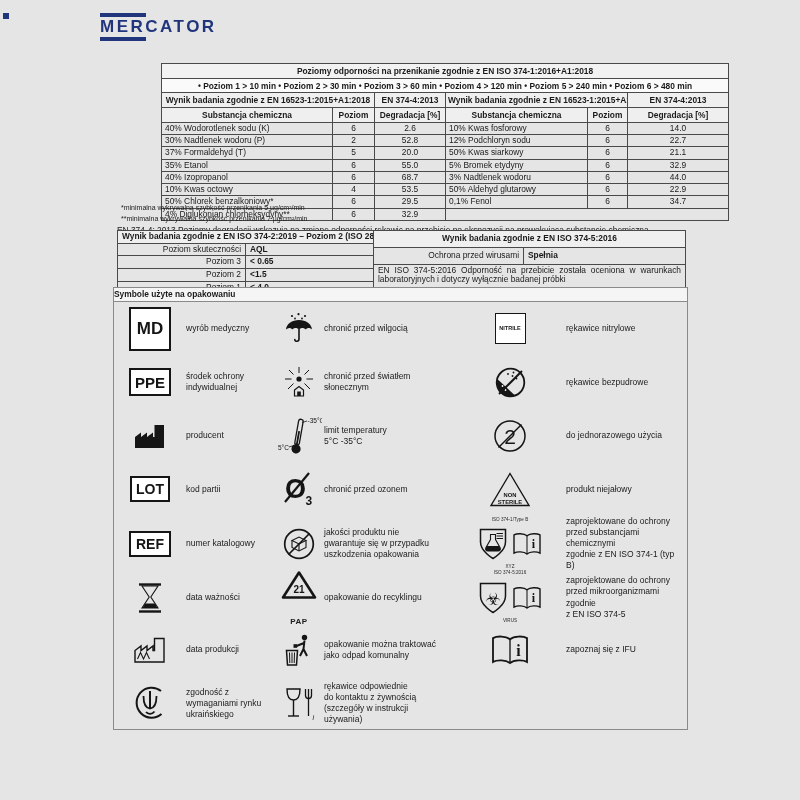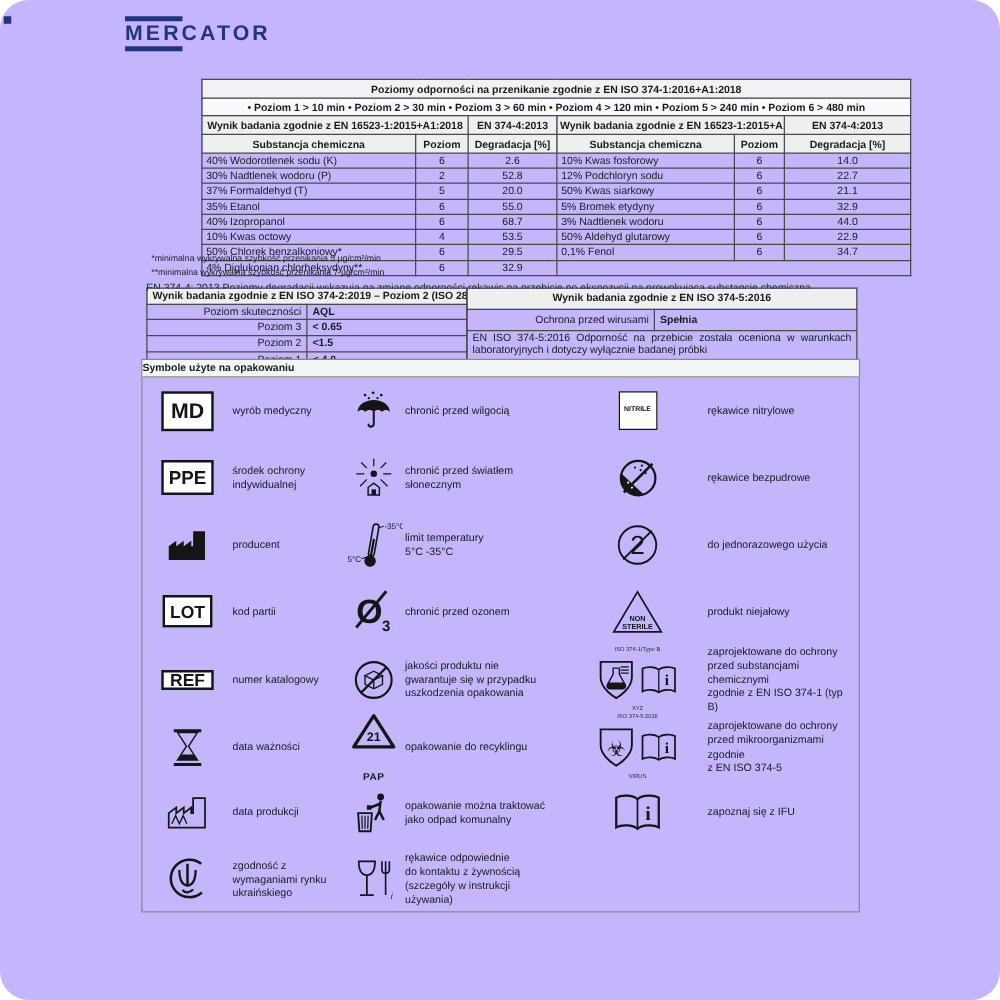--- a/index.html
+++ b/index.html
@@ -1,17 +1,17 @@
 <!DOCTYPE html>
 <html><head>
 <meta charset="utf-8">
 <style>
   html,body{margin:0;padding:0;background:#fff;}
-  #page{width:800px;height:800px;position:relative;background:#c4b5fd;
-        font-family:"Liberation Sans",sans-serif;color:#1a1a1a;overflow:hidden;border-radius:23px;}
+  #page{width:800px;height:800px;position:relative;background:#e5e5e5;
+        font-family:"Liberation Sans",sans-serif;color:#1a1a1a;overflow:hidden;}
 
   
   .corner-mark{position:absolute;left:3px;top:13px;width:6px;height:6px;background:#21357d;}
   .logo{position:absolute;left:100px;top:13px;}
   .logo-bar{width:46px;height:3.5px;background:#21357d;}
   .logo-text{font-size:17px;font-weight:bold;letter-spacing:2.5px;color:#21357d;margin:1px 0 1px 0;line-height:1.1;}
 
   
   .doc-table{border-collapse:collapse;table-layout:fixed;border:1px solid #4a4a4a;}
   .doc-table td{border:1px solid #4a4a4a;overflow:hidden;white-space:nowrap;}
@@ -213,21 +213,21 @@
           </tr>
         </tbody>
       </table>
     </div>
 
   <div id="symbols">
     <div class="sym-title">Symbole użyte na opakowaniu</div>
     <div id="sym-rows">
         <div class="sym-row">
           <div class="sym-icon">
-            <span class="boxicon" style="width:42px;height:32px;font-size:17px;border-width:2px">MD</span>
+            <span class="boxicon" style="width:42px;height:44px;font-size:17px;border-width:2px">MD</span>
           </div>
           <div class="sym-label">wyrób medyczny</div>
           <div class="sym-icon">
             <svg width="30" height="33" viewBox="0 0 30 33">
               <g fill="#151515">
                 <circle cx="8" cy="4" r="1.1"></circle>
                 <circle cx="14.5" cy="2.2" r="1.1"></circle>
                 <circle cx="21" cy="4" r="1.1"></circle>
                 <circle cx="11" cy="6.5" r="0.9"></circle>
                 <circle cx="18" cy="6.5" r="0.9"></circle>
@@ -334,21 +334,21 @@
             <svg width="42" height="37" viewBox="0 0 42 37">
               <polygon points="21,2.5 40,34.5 2,34.5" fill="none" stroke="#151515" stroke-width="1.4"></polygon>
               <text x="21" y="26" text-anchor="middle" font-size="5.8" font-weight="bold" fill="#151515">NON</text>
               <text x="21" y="32.5" text-anchor="middle" font-size="5.8" font-weight="bold" fill="#151515">STERILE</text>
             </svg>
           </div>
           <div class="sym-label">produkt niejałowy</div>
         </div>
         <div class="sym-row">
           <div class="sym-icon">
-            <span class="boxicon" style="width:42px;height:16px;font-size:14px;border-width:2px">REF</span>
+            <span class="boxicon" style="width:42px;height:26px;font-size:14px;border-width:2px">REF</span>
           </div>
           <div class="sym-label">numer katalogowy</div>
           <div class="sym-icon">
             <svg width="34" height="34" viewBox="0 0 34 34">
               <circle cx="17" cy="17" r="14.3" fill="none" stroke="#151515" stroke-width="1.7"></circle>
               <g fill="none" stroke="#151515" stroke-width="1.1">
                 <path d="M10,13.5 L17,10 L24,13.5 L17,17 Z"></path>
                 <path d="M10,13.5 V20.5 L17,24 L24,20.5 V13.5"></path>
                 <line x1="17" y1="17" x2="17" y2="24"></line>
               </g>

